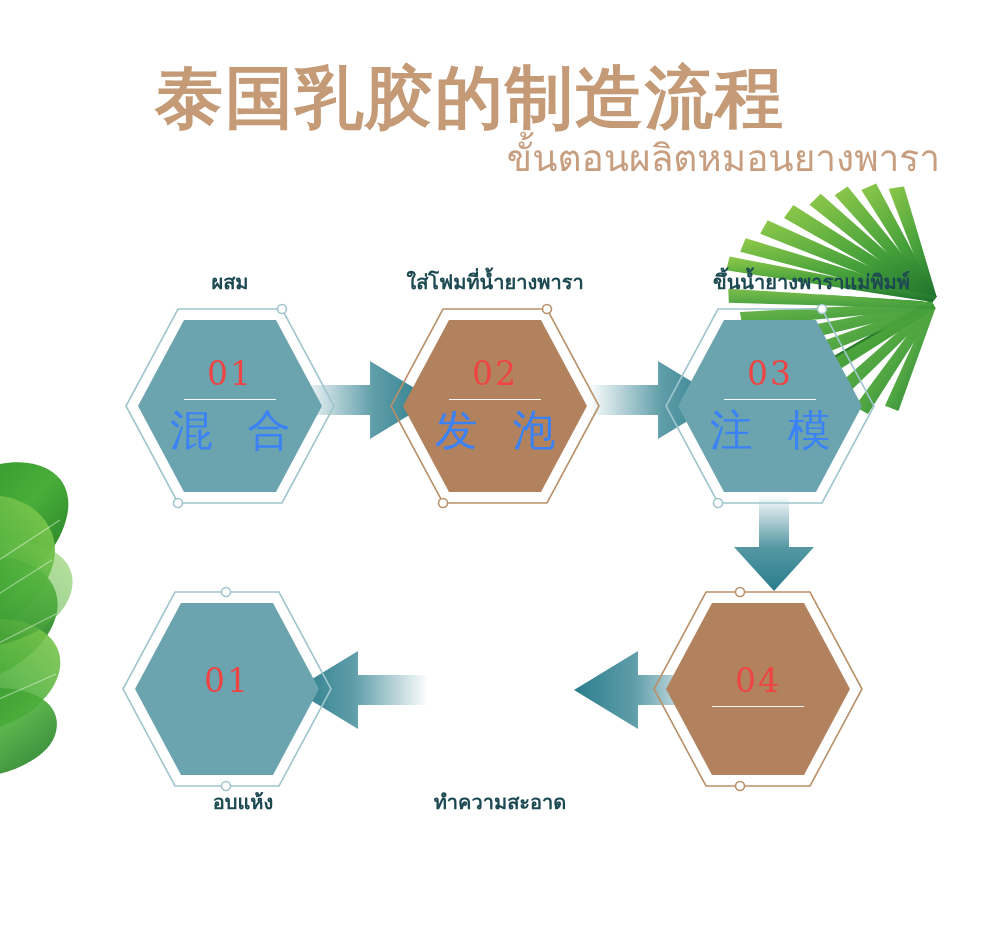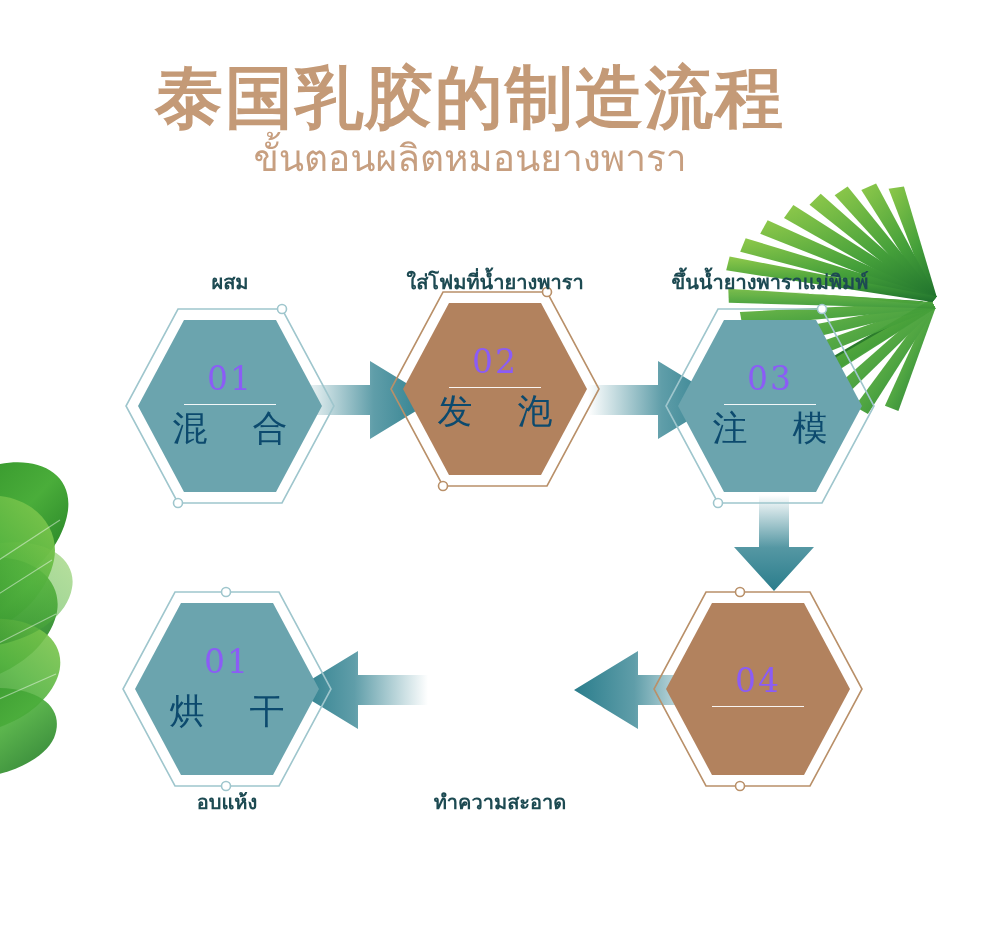--- a/index.html
+++ b/index.html
@@ -19,47 +19,48 @@
     font-size:68px;font-weight:700;letter-spacing:2px;
     color:#c49a77;line-height:1.05;
     white-space:nowrap;
   }
   .sub-title{
     margin-top:6px;
     font-family:"DejaVu Sans","Liberation Sans",sans-serif;
     font-size:37px;font-weight:400;
     color:#c79f80;line-height:1.1;
     white-space:nowrap;
+    text-align:right;
   }
 
   
   .leaf-layer{position:absolute;left:0;top:0;width:990px;height:937px;pointer-events:none;}
 
   
   .node{position:absolute;width:230px;height:222px;}
   .node svg{position:absolute;left:0;top:0;}
   .node .content{
     position:absolute;left:0;top:0;width:230px;height:222px;
     display:flex;flex-direction:column;align-items:center;justify-content:center;
     color:#ffffff;
   }
   .node .num{
     font-family:"DejaVu Serif","Liberation Serif",serif;
     font-size:33px;font-weight:400;letter-spacing:2px;line-height:1;
-    color:#8b5cf6;
+    color:#ef4444;
   }
   .node .rule{
     width:92px;height:1px;background:rgba(255,255,255,.92);
     margin:9px 0 7px 0;
   }
   .node .rule.hidden{background:transparent;}
   .node .name{
-    font-family:Liberation Mono, monospace;
-    font-size:35px;font-weight:400;letter-spacing:12px;
-    text-indent:12px;line-height:1.1;color:#0c4a6e;
+    font-family:Liberation Serif, serif;
+    font-size:43px;font-weight:400;letter-spacing:12px;
+    text-indent:12px;line-height:1.1;color:#3b82f6;
   }
 
   
   .caption{
     position:absolute;
     font-family:"DejaVu Sans","Liberation Sans",sans-serif;
     font-size:20px;font-weight:700;
     color:#1d4a52;white-space:nowrap;text-align:center;
   }
 
@@ -206,21 +207,21 @@
       <path d="M69 25 L161 25 L207 111 L161 197 L69 197 L23 111 Z" fill="#6ba4ae"></path>
     </svg>
     <div class="content">
       <div class="num">01</div>
       <div class="rule"></div>
       <div class="name">混 合</div>
     </div>
   </div>
   <div class="caption" style="left:115px;top:266px;width:230px;">ผสม</div>
 
-  <div class="node" style="left:380px;top:278px;">
+  <div class="node" style="left:380px;top:295px;">
     <svg width="230" height="222" viewBox="0 0 230 222" xmlns="http://www.w3.org/2000/svg">
       <path d="M63 14 L167 14 L219 111 L167 208 L63 208 L11 111 Z" fill="none" stroke="#b99069" stroke-width="1.6"></path>
       <circle cx="167" cy="14" r="4.5" fill="#ffffff" stroke="#b99069" stroke-width="1.6"></circle>
       <circle cx="63" cy="208" r="4.5" fill="#ffffff" stroke="#b99069" stroke-width="1.6"></circle>
       <path d="M69 25 L161 25 L207 111 L161 197 L69 197 L23 111 Z" fill="#b2825e"></path>
     </svg>
     <div class="content">
       <div class="num">02</div>
       <div class="rule"></div>
       <div class="name">发 泡</div>
@@ -234,21 +235,21 @@
       <circle cx="167" cy="14" r="4.5" fill="#ffffff" stroke="#9fc6cd" stroke-width="1.6"></circle>
       <circle cx="63" cy="208" r="4.5" fill="#ffffff" stroke="#9fc6cd" stroke-width="1.6"></circle>
       <path d="M69 25 L161 25 L207 111 L161 197 L69 197 L23 111 Z" fill="#6ba4ae"></path>
     </svg>
     <div class="content">
       <div class="num">03</div>
       <div class="rule"></div>
       <div class="name">注 模</div>
     </div>
   </div>
-  <div class="caption" style="left:630px;top:266px;width:280px;">ขึ้นน้ำยางพาราแม่พิมพ์</div>
+  <div class="caption" style="left:630px;top:266px;width:280px;text-align:right;">ขึ้นน้ำยางพาราแม่พิมพ์</div>
 
   <div class="node" style="left:643px;top:578px;">
     <svg width="230" height="222" viewBox="0 0 230 222" xmlns="http://www.w3.org/2000/svg">
       <path d="M63 14 L167 14 L219 111 L167 208 L63 208 L11 111 Z" fill="none" stroke="#b99069" stroke-width="1.6"></path>
       <circle cx="97" cy="14" r="4.5" fill="#ffffff" stroke="#b99069" stroke-width="1.6"></circle>
       <circle cx="97" cy="208" r="4.5" fill="#ffffff" stroke="#b99069" stroke-width="1.6"></circle>
       <path d="M69 25 L161 25 L207 111 L161 197 L69 197 L23 111 Z" fill="#b2825e"></path>
     </svg>
     <div class="content">
       <div class="num">04</div>
@@ -261,18 +262,17 @@
   <div class="node" style="left:112px;top:578px;">
     <svg width="230" height="222" viewBox="0 0 230 222" xmlns="http://www.w3.org/2000/svg">
       <path d="M63 14 L167 14 L219 111 L167 208 L63 208 L11 111 Z" fill="none" stroke="#9fc6cd" stroke-width="1.6"></path>
       <circle cx="114" cy="14" r="4.5" fill="#ffffff" stroke="#9fc6cd" stroke-width="1.6"></circle>
       <circle cx="114" cy="208" r="4.5" fill="#ffffff" stroke="#9fc6cd" stroke-width="1.6"></circle>
       <path d="M69 25 L161 25 L207 111 L161 197 L69 197 L23 111 Z" fill="#6ba4ae"></path>
     </svg>
     <div class="content">
       <div class="num">01</div>
       <div class="rule hidden"></div>
-      <div class="name">烘 干</div>
-    </div>
-  </div>
-  <div class="caption" style="left:112px;top:786px;width:230px;font-family:Liberation Serif, serif;">อบแห้ง</div>
+    </div>
+  </div>
+  <div class="caption" style="left:128px;top:786px;width:230px;font-family:Liberation Serif, serif;">อบแห้ง</div>
 
 </div>
 
 </body></html>

